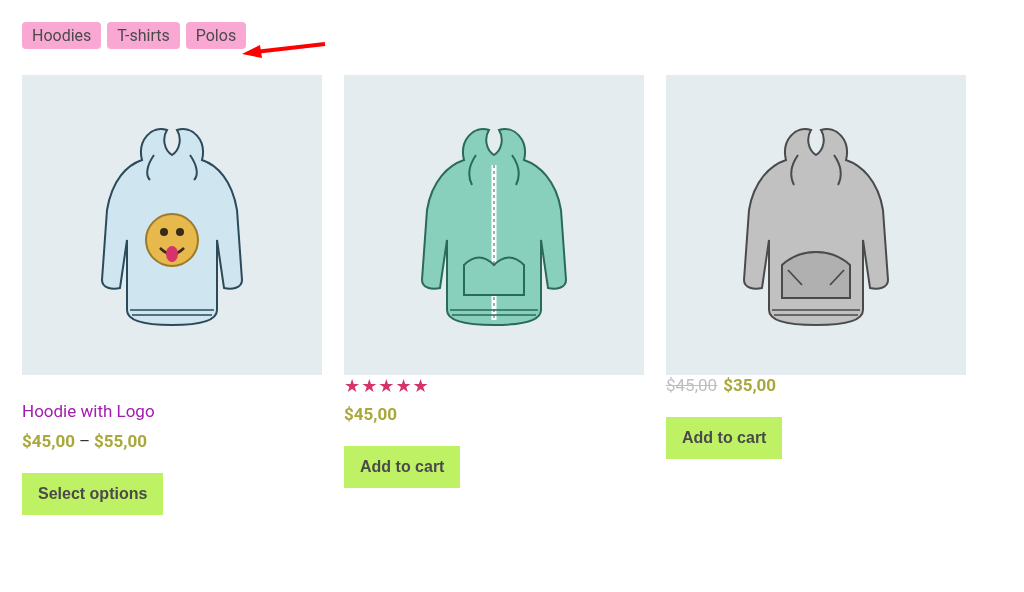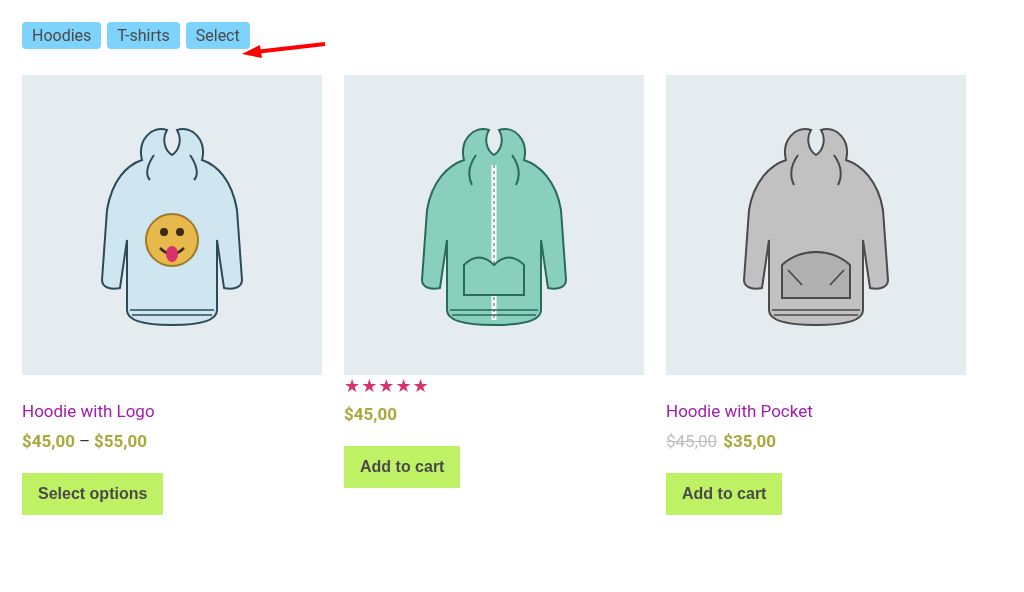--- a/index.html
+++ b/index.html
@@ -11,21 +11,21 @@
     height: 592px;
     padding: 22px 22px 0 22px;
     position: relative;
   }
   .filters {
     display: flex;
     gap: 6px;
     margin-bottom: 26px;
   }
   .filter-chip {
-    background: #7dd3fc;
+    background: #f9a8d4;
     color: #4a4a4a;
     font-size: 16px;
     padding: 4px 10px;
     border-radius: 4px;
     cursor: pointer;
     font-weight: 400;
   }
   .arrow {
     position: absolute;
     top: 32px;
@@ -106,21 +106,21 @@
     cursor: pointer;
   }
   svg { display: block; }
 </style>
 </head>
 <body>
 
 <div class="filters">
   <span class="filter-chip">Hoodies</span>
   <span class="filter-chip">T-shirts</span>
-  <span class="filter-chip">Select</span>
+  <span class="filter-chip">Polos</span>
 </div>
 
 <svg class="arrow" width="90" height="30">
   <line x1="85" y1="12" x2="15" y2="20" stroke="#ff0000" stroke-width="4"></line>
   <polygon points="2,22 20,13 22,26" fill="#ff0000"></polygon>
 </svg>
 
 <div class="products">
 
   <div class="product">
@@ -165,20 +165,19 @@
     <div class="sale-badge">Sale!</div>
     <div class="product-img">
       <svg width="200" height="210" viewBox="0 0 200 210">
         <path d="M95 10 C80 5 65 20 70 40 C55 45 38 60 33 90 L28 160 C28 168 38 170 46 168 L53 120 L53 190 C53 200 70 205 100 205 C130 205 147 200 147 190 L147 120 L154 168 C162 170 172 168 172 160 L167 90 C162 60 145 45 130 40 C135 20 120 5 105 10 C110 18 108 30 100 35 C92 30 90 18 95 10 Z" fill="#c1c1c1" stroke="#4a4a4a" stroke-width="2"></path>
         <path d="M82 35 C75 45 73 55 78 65 M118 35 C125 45 127 55 122 65" stroke="#4a4a4a" stroke-width="2" fill="none"></path>
         <path d="M66 145 Q80 132 100 132 Q120 132 134 145 L134 178 L66 178 Z" fill="#b0b0b0" stroke="#4a4a4a" stroke-width="2"></path>
         <path d="M72 150 L86 165 M128 150 L114 165" stroke="#4a4a4a" stroke-width="1.8"></path>
         <path d="M56 190 L144 190 M58 195 L142 195" stroke="#4a4a4a" stroke-width="1.5"></path>
       </svg>
     </div>
-    <div class="product-title">Hoodie with Pocket</div>
     <div class="price">
       <span class="old">$45,00</span><span style=" text-align: right;">$35,00</span>
     </div>
     <button class="btn">Add to cart</button>
   </div>
 
 </div>
 
 </body></html>

